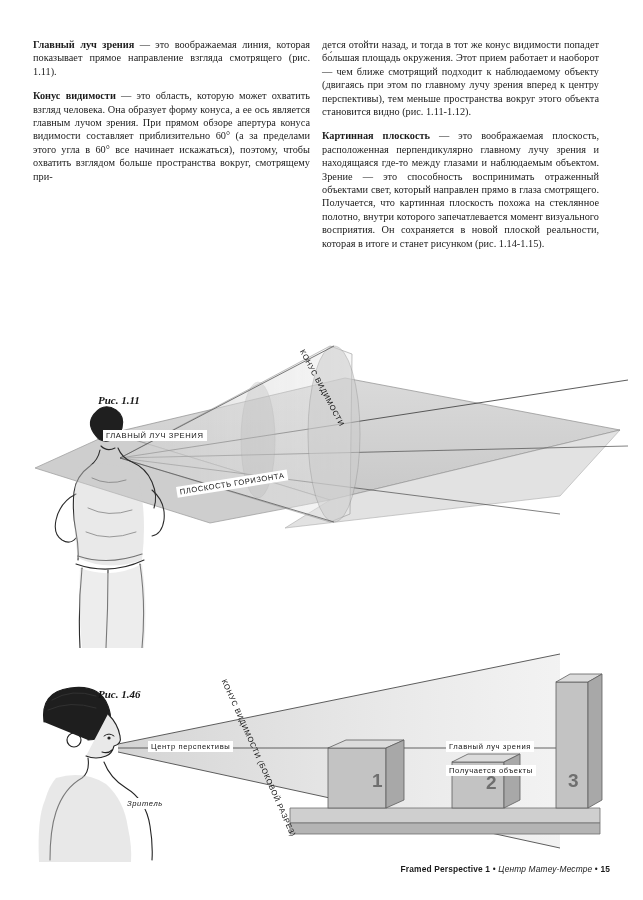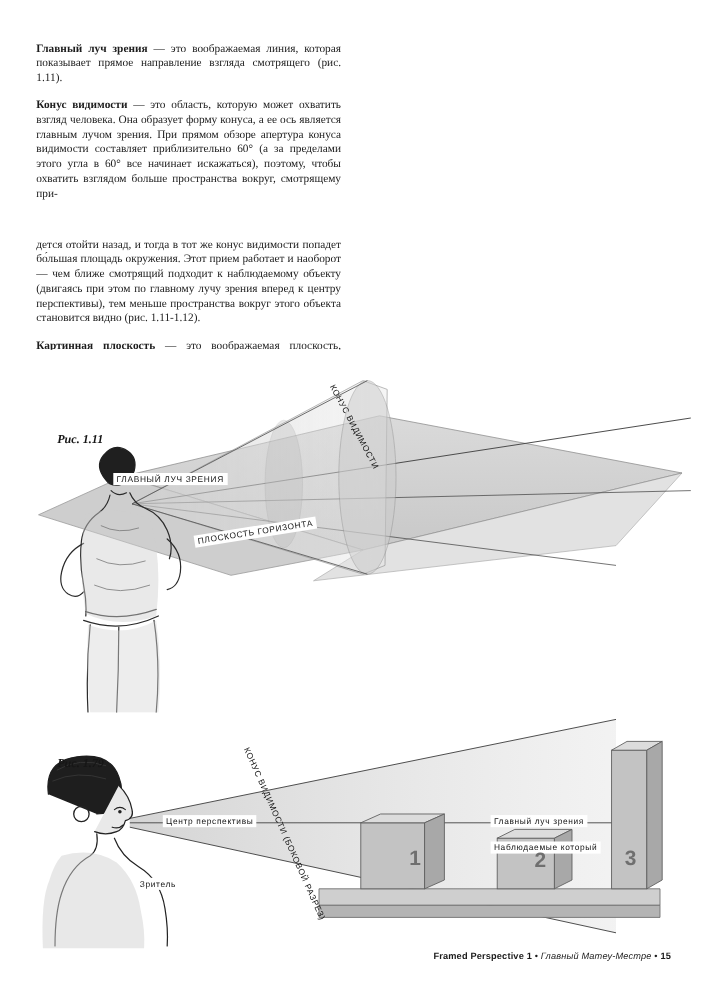--- a/index.html
+++ b/index.html
@@ -22,22 +22,21 @@
     box-sizing: border-box;
   }
 
   
   .columns {
     position: absolute;
     top: 38px;
     left: 33px;
     width: 577px;
     display: flex;
-    gap: 22px;
-    flex-direction: column;
+    gap: 12px;
   }
   .col {
     width: 277px;
   }
   .para {
     font-size: 10.3px;
     line-height: 13.4px;
     text-align: justify;
     margin: 0 0 11px 0;
     color: #1c1c1c;
@@ -62,20 +61,21 @@
     top: 648px;
     height: 215px;
   }
   .fig-caption {
     position: absolute;
     font-family: "Liberation Serif", serif;
     font-style: italic;
     font-weight: bold;
     font-size: 11px;
     color: #161616;
+    margin-left: 46px;
   }
   .fig-bg {
     position: absolute;
     inset: 0;
   }
   .fig-label {
     position: absolute;
     font-family: "Liberation Sans", sans-serif;
     font-size: 7.6px;
     letter-spacing: 0.6px;
@@ -238,31 +238,31 @@
         <path d="M104 114 q6 16 22 26 q20 12 24 38 q3 18 2 34"></path>
 
         <circle cx="74" cy="92" r="7" stroke="#232323" stroke-width="1.2" fill="none"></circle>
 
         <path d="M52 52 q20 -12 44 -4" stroke="#3a3a3a" stroke-width="0.7"></path>
         <path d="M48 62 q22 -10 48 -2" stroke="#3a3a3a" stroke-width="0.7"></path>
       </g>
       <path d="M56 130 q28 -8 50 6 q18 16 22 44 q4 18 3 34 l-92 0 q-2 -44 6 -62 q4 -14 11 -22 z" fill="#d2d2d2" opacity="0.5"></path>
     </svg>
 
-    <div class="fig-caption" style="left:52px; top:40px;">Рис. 1.79</div>
+    <div class="fig-caption" style="left:52px; top:40px;">Рис. 1.46</div>
 
     <div class="fig-label" style="left:228px; top:30px; transform:rotate(66deg); transform-origin:left top;">КОНУС ВИДИМОСТИ (БОКОВОЙ РАЗРЕЗ)</div>
 
     <div class="fig-label plain-box" style="left:148px; top:93px;">Центр перспективы</div>
-    <div class="fig-label plain-box" style="left:124px; top:150px;">Зритель</div>
+    <div class="fig-label plain-box" style="left:124px; top:150px;font-style:italic;">Зритель</div>
     <div class="fig-label plain-box" style="left:446px; top:93px;">Главный луч зрения</div>
-    <div class="fig-label plain-box" style="left:446px; top:117px;">Наблюдаемые который</div>
+    <div class="fig-label plain-box" style="left:446px; top:117px;">Получается объекты</div>
 
     <div class="blocknum" style="left:372px; top:122px;">1</div>
     <div class="blocknum" style="left:486px; top:124px;">2</div>
     <div class="blocknum" style="left:568px; top:122px;">3</div>
   </div>
 
   <div class="footer">
-    <span class="bold">Framed Perspective 1</span><span> • </span><span class="ital">Главный Матеу-Местре</span><span> • </span><span class="bold">15</span>
+    <span class="bold">Framed Perspective 1</span><span> • </span><span class="ital">Центр Матеу-Местре</span><span> • </span><span class="bold">15</span>
   </div>
 
 </div>
 
 </body></html>

